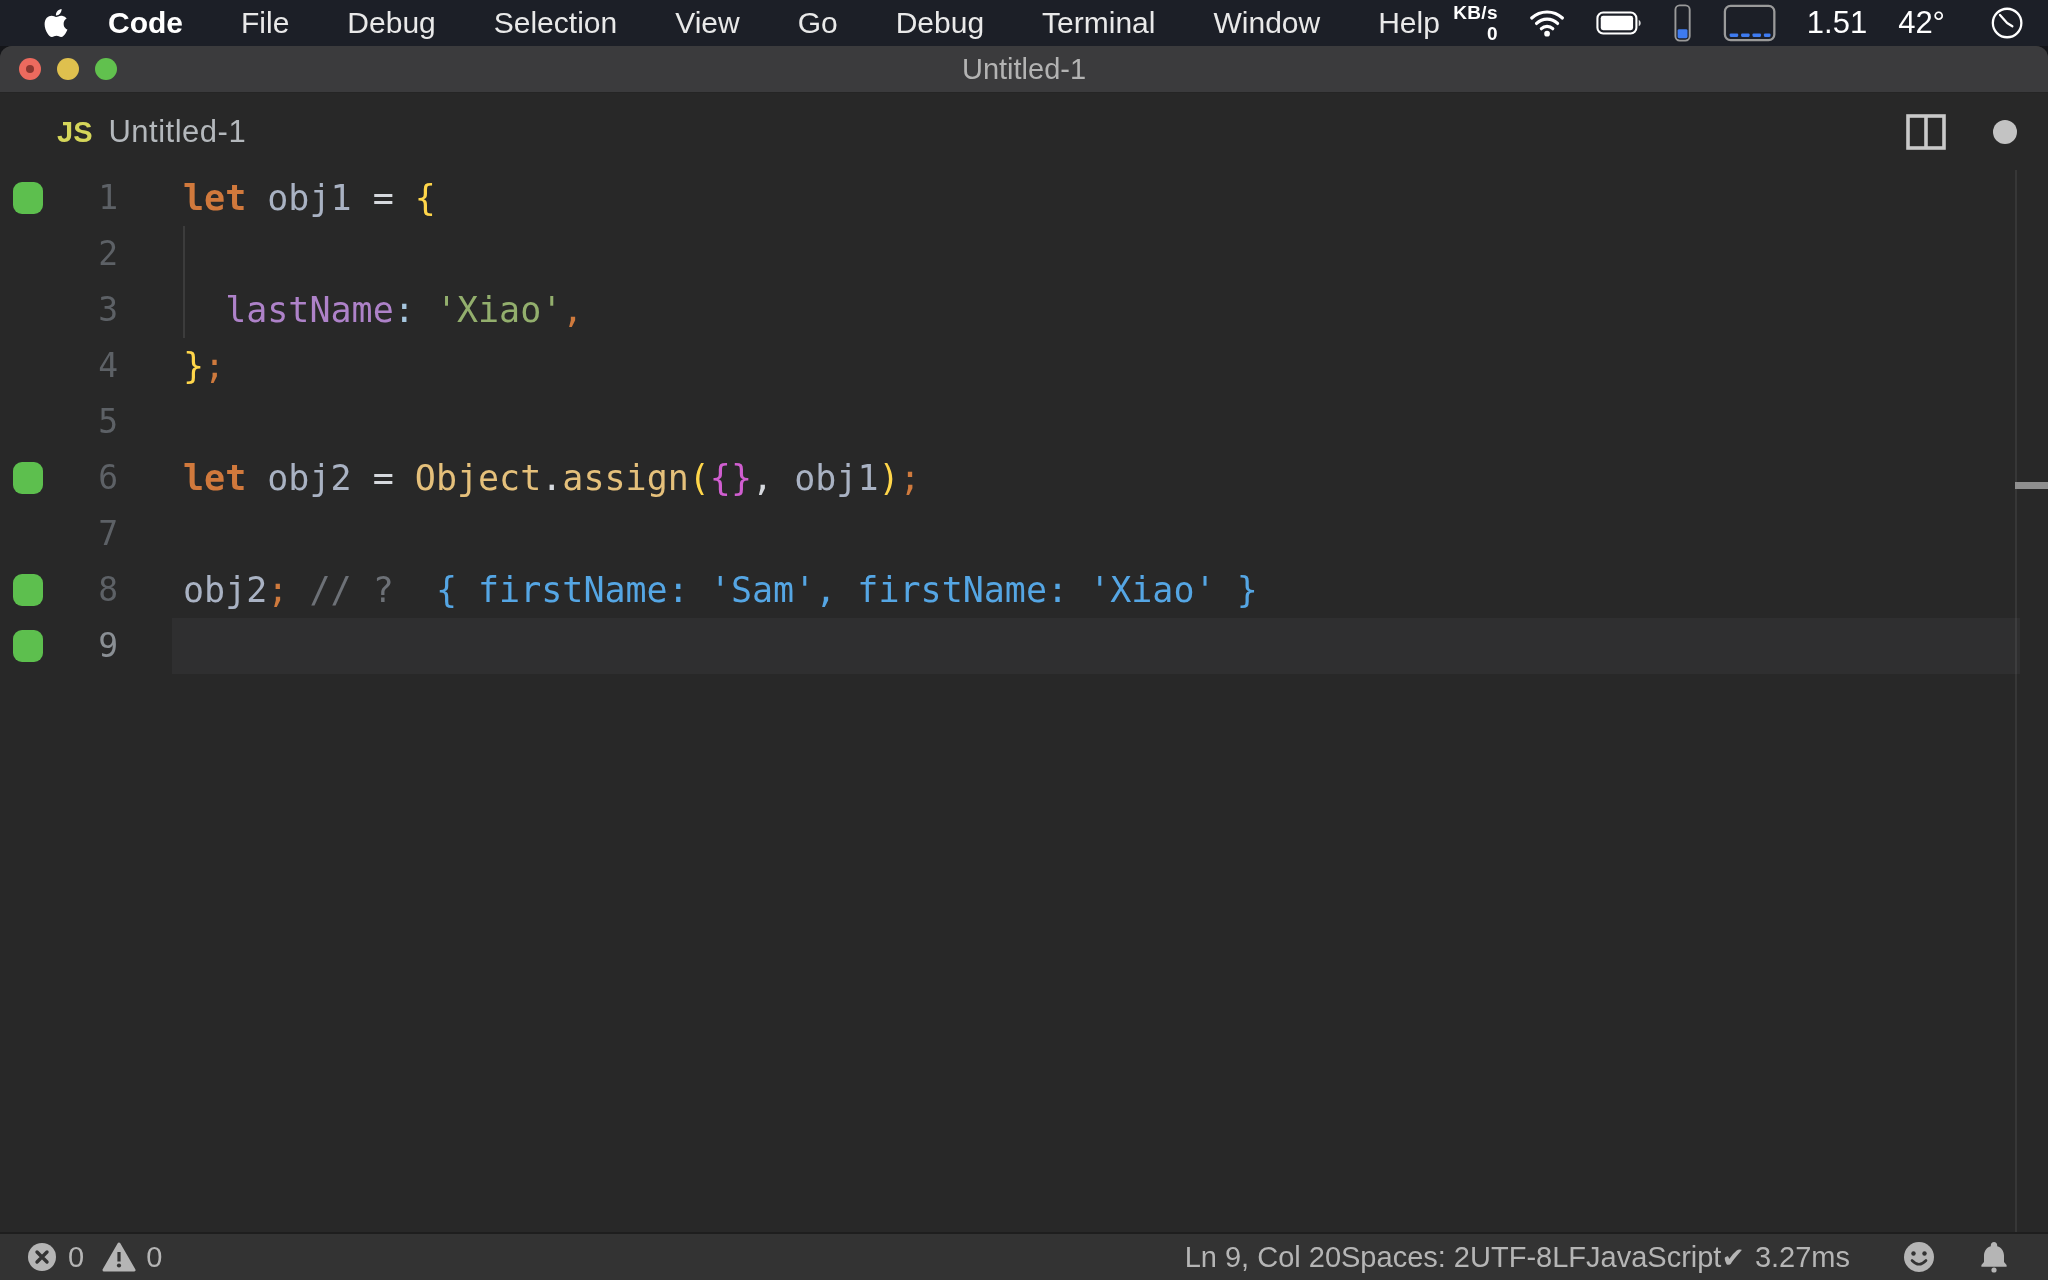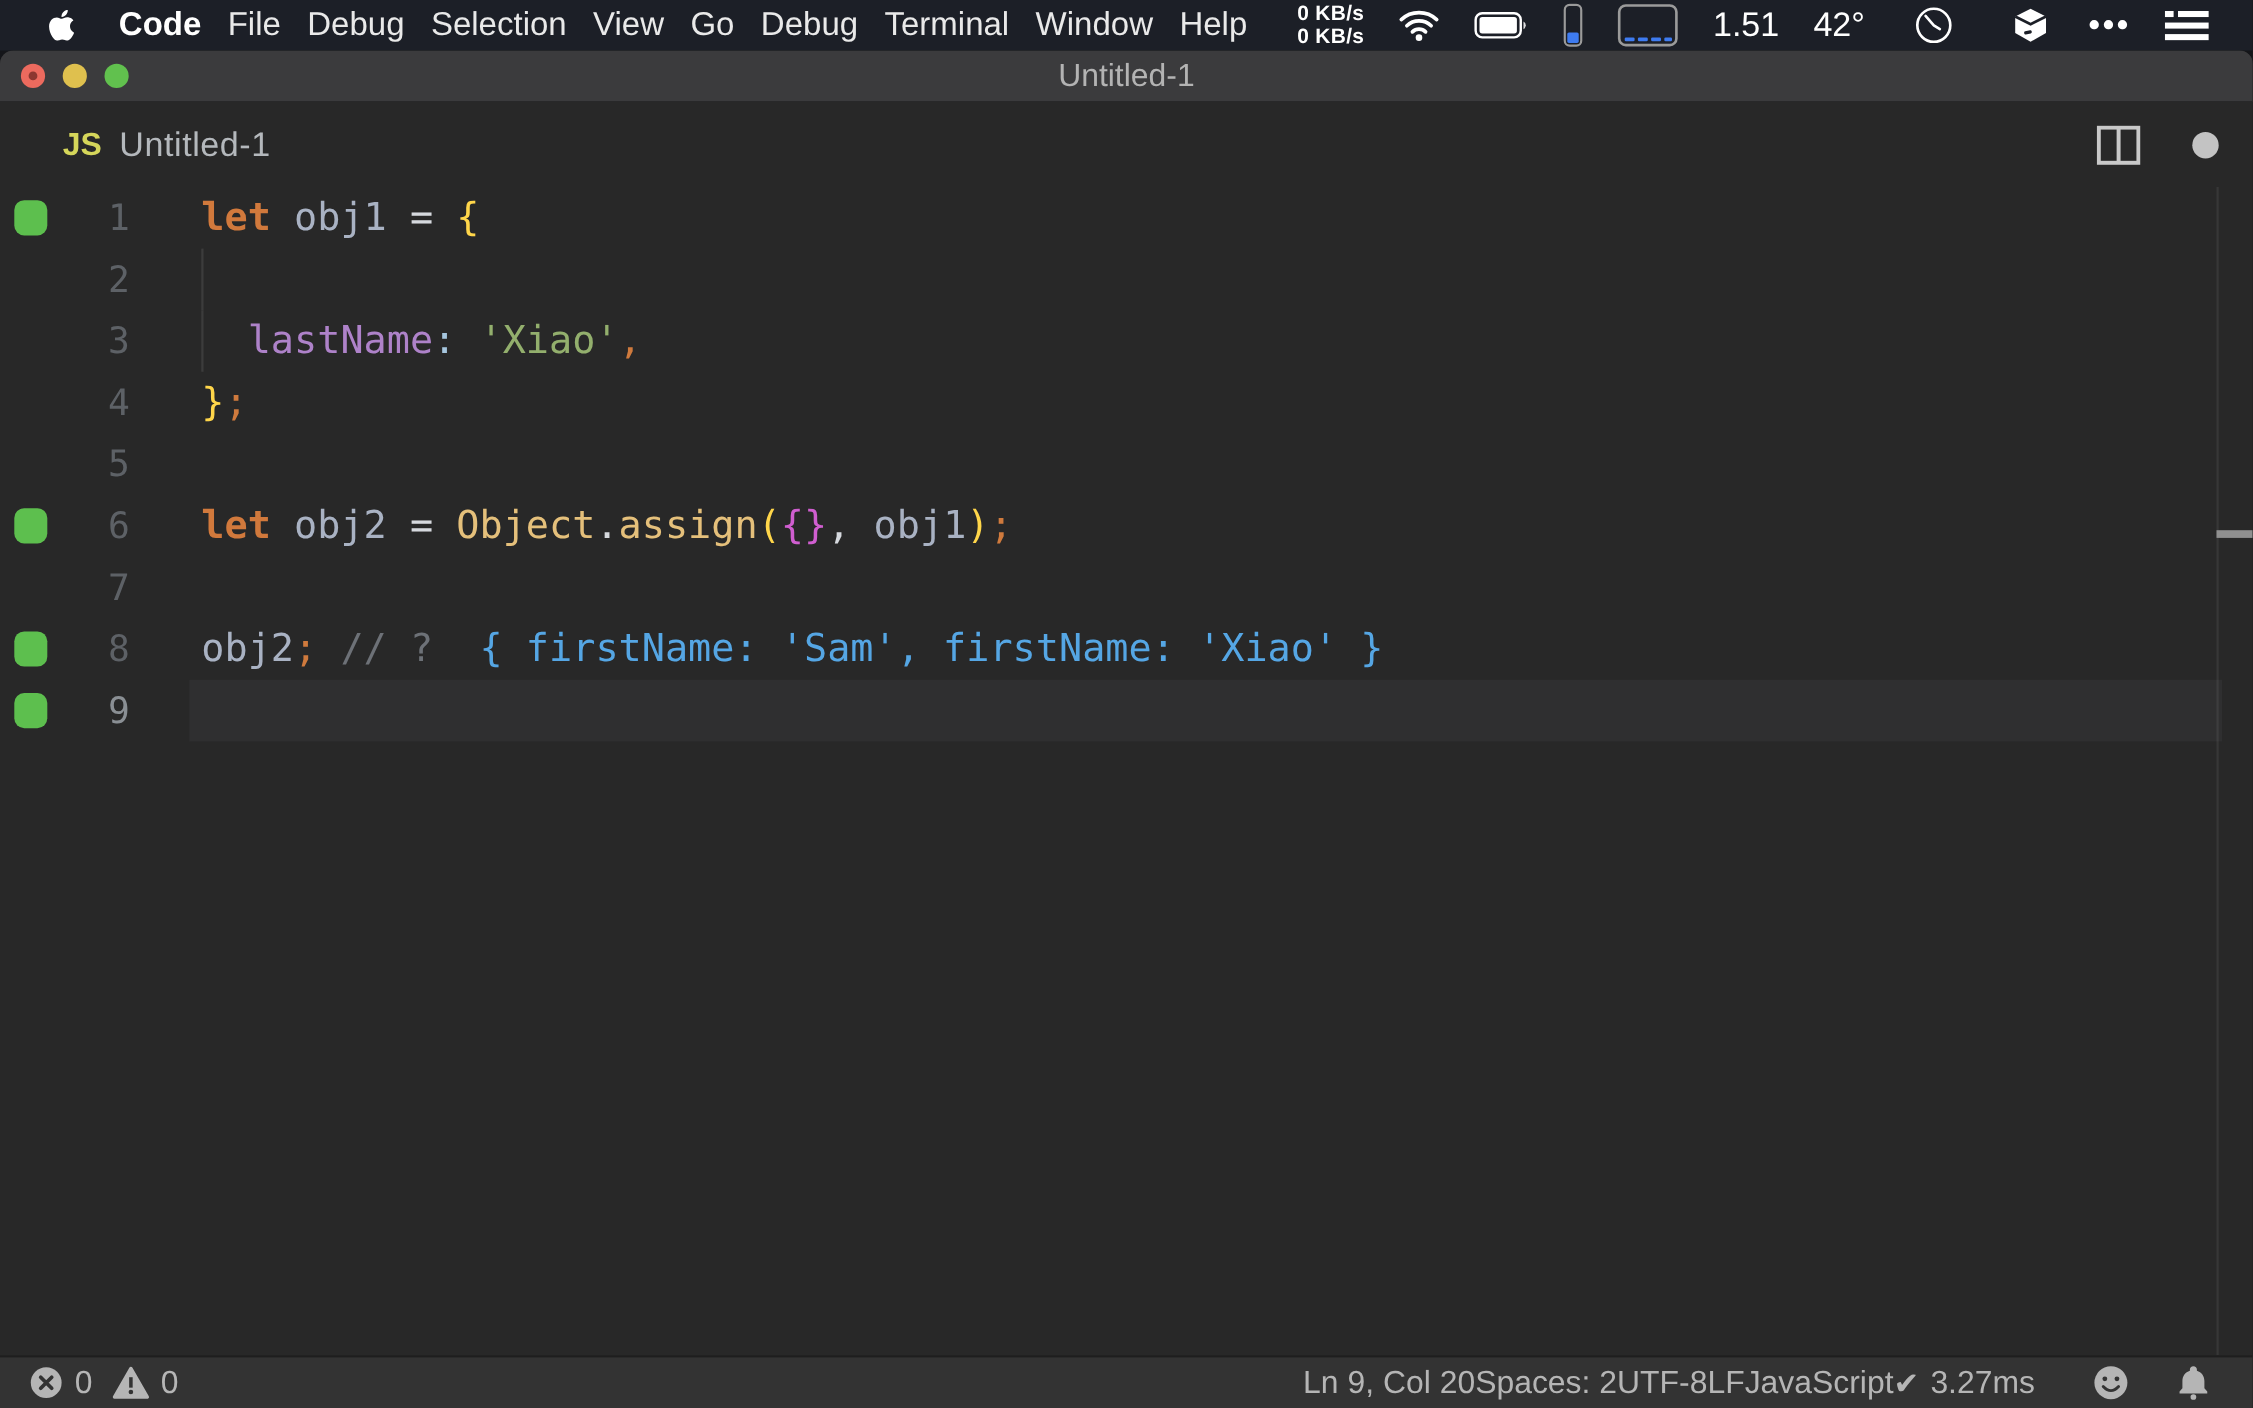--- a/index.html
+++ b/index.html
@@ -3,21 +3,21 @@
 <meta charset="utf-8">
 <style>
   html,body{margin:0;padding:0}
   body{width:2048px;height:1280px;background:#141519;overflow:hidden;position:relative;
        font-family:"Liberation Sans",sans-serif;-webkit-font-smoothing:antialiased}
 
   
   .menubar{position:absolute;top:0;left:0;right:0;height:46px;background:#1c1f27;
            display:flex;align-items:center;color:#ededed;padding:0 40px 0 44px;box-sizing:border-box}
   .apple{width:24px;height:28px;fill:#fff;margin-right:40px;flex:0 0 auto}
-  .menu-items{display:flex;align-items:center;gap:24px;font-size:30px}
+  .menu-items{display:flex;align-items:center;gap:58px;font-size:30px}
   .menu-item{color:#e9e9e9;cursor:default;white-space:nowrap}
   .menu-item.bold{font-weight:bold;color:#fff}
   .mb-right{margin-left:auto;display:flex;align-items:center;gap:31px;color:#fff}
   .net{font-size:19px;line-height:21px;font-weight:600;text-align:right;letter-spacing:.3px}
   .mb-num{font-size:31px;font-weight:400}
   .mb-ic{display:block}
 
   
   .window{position:absolute;top:46px;left:0;width:2048px;height:1234px;background:#282828;
           border-radius:12px 12px 0 0;overflow:hidden}

